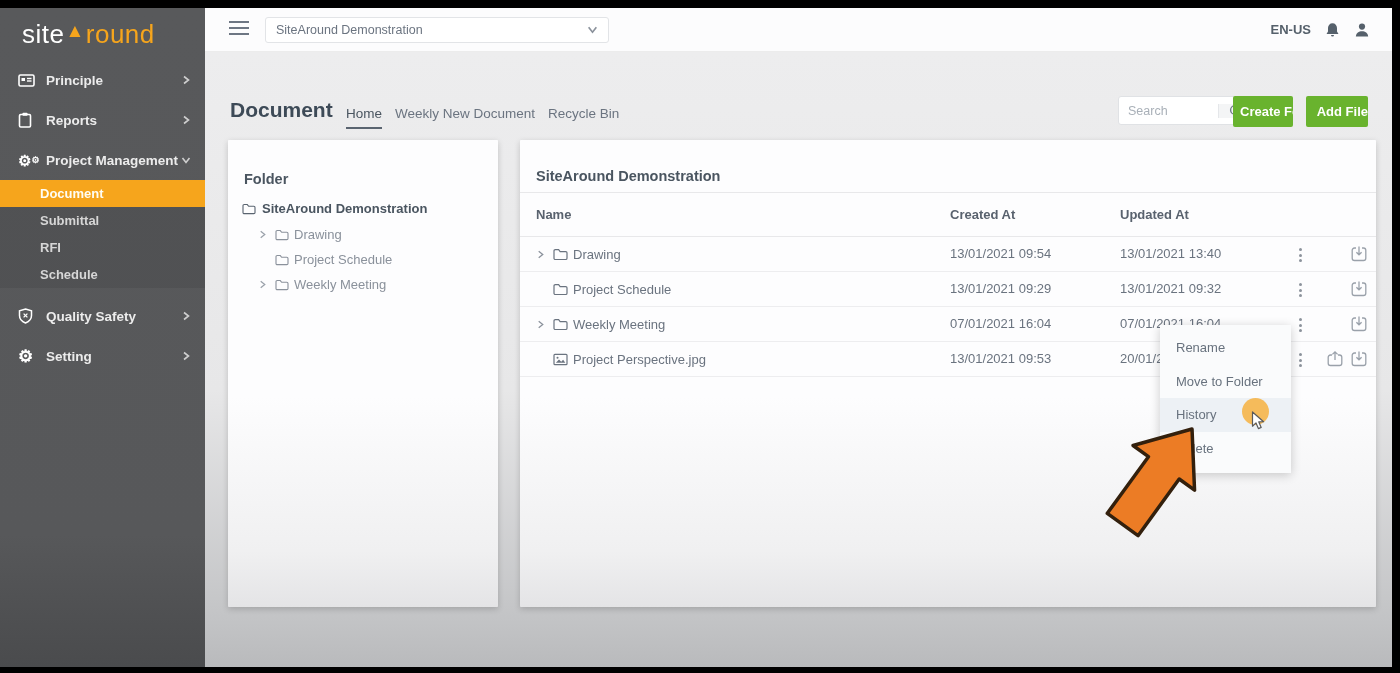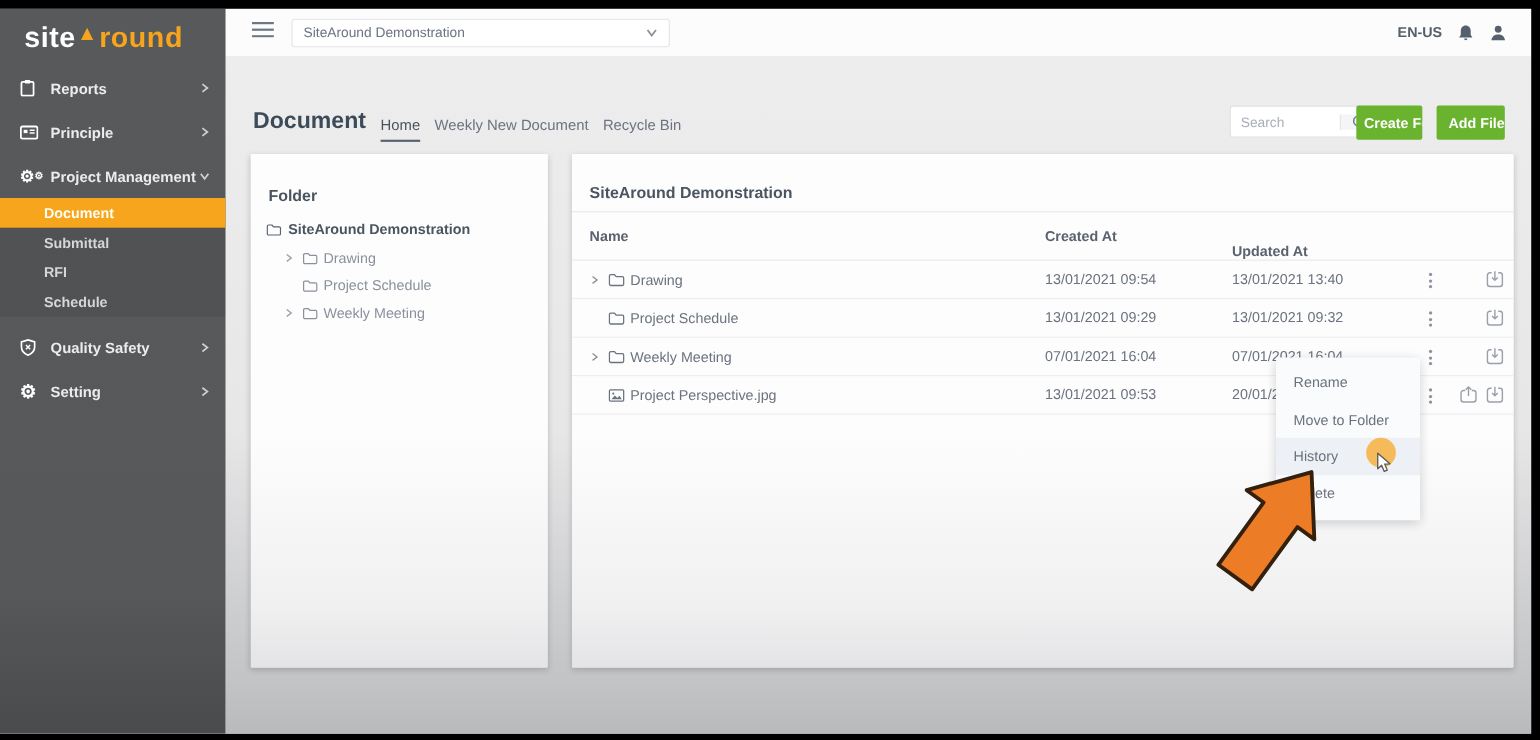--- a/index.html
+++ b/index.html
@@ -5,21 +5,21 @@
   * { margin:0; padding:0; box-sizing:border-box; }
   html,body { width:1400px; height:673px; background:#000; overflow:hidden;
     font-family:"Liberation Sans", sans-serif; }
   .screen { position:absolute; left:0; top:8px; width:1392px; height:659px;
     background:#ececed; overflow:hidden; }
 
   
   .sidebar { position:absolute; left:0; top:0; width:205px; height:100%;
     background:linear-gradient(#58595b, #57585a 80%, #4a4b4d); color:#f1f1f1; z-index:5; }
   .logo { height:52px; display:flex; align-items:center; padding-left:22px;
-    font-size:26px; font-weight:bold; letter-spacing:0.5px; }
+    font-size:26px; font-weight:normal; letter-spacing:0.5px; }
   .logo .site { color:#ffffff; }
   .logo .tri { color:#f6a51c; font-size:19px; margin:0 1px 6px 1px; }
   .logo .round { color:#f6a51c; }
   .nav-item { height:40px; display:flex; align-items:center; padding:0 14px 0 18px;
     font-size:13.5px; font-weight:bold; color:#ececec; cursor:pointer; }
   .nav-item .ic { width:28px; display:flex; align-items:center; color:#fff; }
   .nav-item .lbl { flex:1; }
   .nav-item .chev { color:#cfcfcf; }
   .submenu { background:rgba(0,0,0,0.07); }
   .sub-item { height:27px; display:flex; align-items:center; padding-left:40px;
@@ -72,21 +72,21 @@
   .tree-root { display:flex; align-items:center; gap:6px; color:#4a5560; font-weight:bold; cursor:pointer; }
   .tree-child { display:flex; align-items:center; gap:5px; color:#8a919b; height:25px;
     margin-left:16px; cursor:pointer; }
   .tree-child .tchev { width:12px; color:#9aa1aa; display:flex; }
 
   .tbl-head-titlebar { height:34px; border-bottom:1px solid #e8e8ea; }
   .tbl-header { position:relative; height:44px; border-bottom:1px solid #e8e8ea;
     font-size:13px; font-weight:bold; color:#59626e; }
   .tbl-header .c-name { position:absolute; left:16px; top:14px; }
   .tbl-header .c-created { position:absolute; left:430px; top:14px; }
-  .tbl-header .c-updated { position:absolute; left:600px; top:28px; }
+  .tbl-header .c-updated { position:absolute; left:600px; top:14px; }
   .trow { position:relative; height:35px; border-bottom:1px solid #ededef;
     font-size:13px; color:#6a737f; }
   .trow .name-cell { position:absolute; left:16px; top:0; height:100%;
     display:flex; align-items:center; gap:5px; }
   .trow .rchev { width:12px; display:flex; color:#8a919b; }
   .trow .ficon { display:flex; color:#6a737f; }
   .trow .c-created { position:absolute; left:430px; top:9px; }
   .trow .c-updated { position:absolute; left:600px; top:9px; }
   .kebab { position:absolute; left:772px; top:8px; width:16px; height:20px;
     display:flex; flex-direction:column; align-items:center; justify-content:center;
@@ -117,43 +117,43 @@
 
   <div class="sidebar">
     <div class="logo">
       <span class="site">site</span>
         <span class="tri">▲</span>
         <span class="round">round</span>
     </div>
 
     <div class="nav-item">
       <span class="ic">
-        <svg width="14" height="16" viewBox="0 0 14 16">
-            <rect x="1.5" y="2.5" width="11" height="12.5" rx="1.2" fill="none" stroke="currentColor" stroke-width="1.6"></rect>
-            <rect x="4.5" y="0.8" width="5" height="3" rx="0.8" fill="currentColor"></rect>
-          </svg>
-      </span>
-      <span class="lbl">Reports</span>
-      <span class="chev">
-        <svg width="10" height="10" viewBox="0 0 10 10">
-            <polyline points="3,1.5 7.5,5 3,8.5" fill="none" stroke="currentColor" stroke-width="1.6"></polyline>
-          </svg>
-      </span>
-    </div>
-
-    <div class="nav-item">
-      <span class="ic">
         <svg width="17" height="15" viewBox="0 0 17 15">
             <rect x="1" y="2" width="15" height="11" rx="1.5" fill="none" stroke="currentColor" stroke-width="1.6"></rect>
             <rect x="3.5" y="5" width="3.5" height="3" fill="currentColor"></rect>
             <line x1="9" y1="5.5" x2="13.5" y2="5.5" stroke="currentColor" stroke-width="1.4"></line>
             <line x1="9" y1="8" x2="13.5" y2="8" stroke="currentColor" stroke-width="1.4"></line>
           </svg>
       </span>
       <span class="lbl">Principle</span>
+      <span class="chev">
+        <svg width="10" height="10" viewBox="0 0 10 10">
+            <polyline points="3,1.5 7.5,5 3,8.5" fill="none" stroke="currentColor" stroke-width="1.6"></polyline>
+          </svg>
+      </span>
+    </div>
+
+    <div class="nav-item">
+      <span class="ic">
+        <svg width="14" height="16" viewBox="0 0 14 16">
+            <rect x="1.5" y="2.5" width="11" height="12.5" rx="1.2" fill="none" stroke="currentColor" stroke-width="1.6"></rect>
+            <rect x="4.5" y="0.8" width="5" height="3" rx="0.8" fill="currentColor"></rect>
+          </svg>
+      </span>
+      <span class="lbl">Reports</span>
       <span class="chev">
         <svg width="10" height="10" viewBox="0 0 10 10">
             <polyline points="3,1.5 7.5,5 3,8.5" fill="none" stroke="currentColor" stroke-width="1.6"></polyline>
           </svg>
       </span>
     </div>
 
     <div class="nav-item">
       <span class="ic" style="font-size:15px; line-height:1;">⚙<span style="font-size:9px; vertical-align:top;">⚙</span></span>
       <span class="lbl">Project Management</span>

